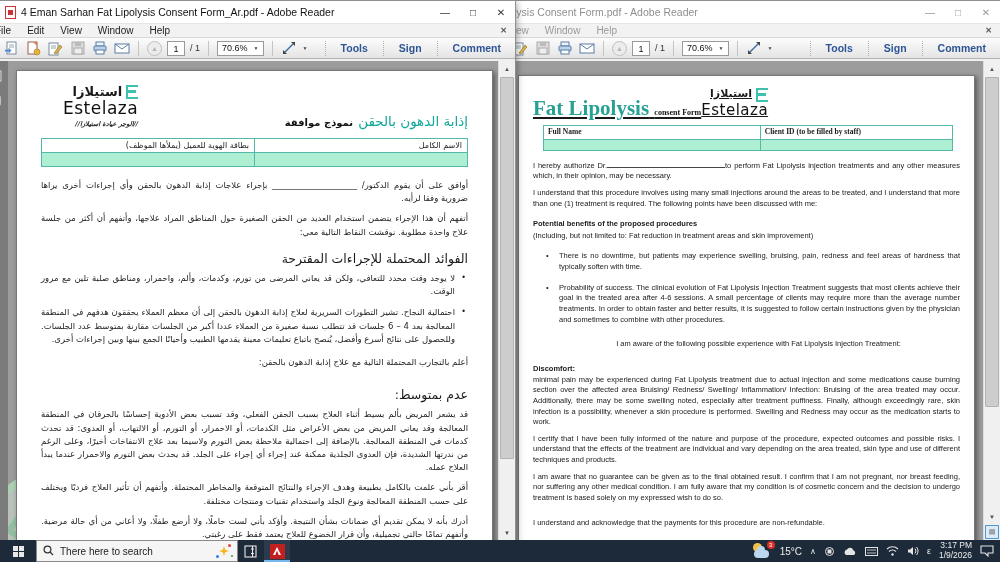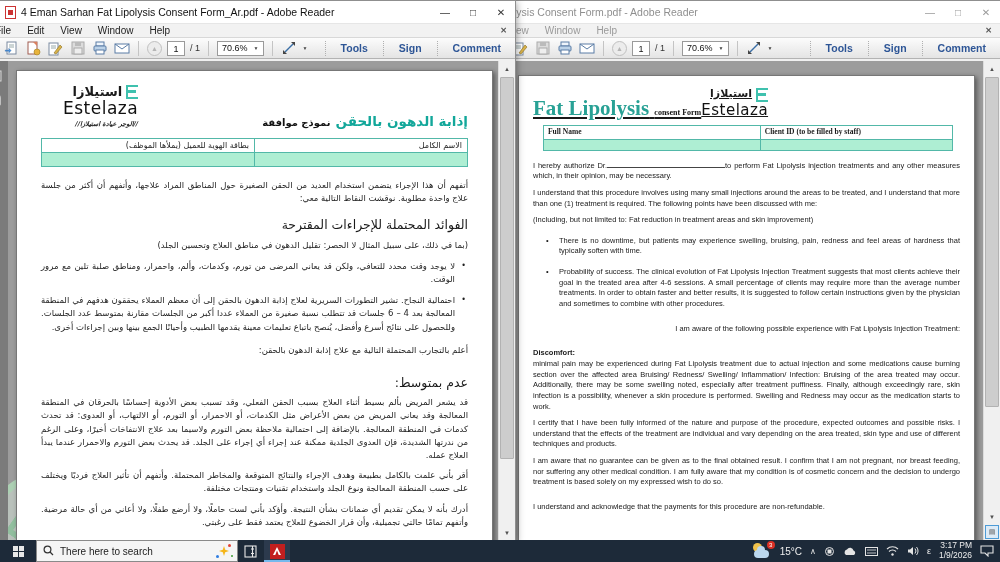--- a/index.html
+++ b/index.html
@@ -63,21 +63,21 @@
   .logo-ar { font-family:"DejaVu Sans", sans-serif; font-size:13px; font-weight:bold; color:#1a1a1a; line-height:1; }
   .logo-e { width:12px; height:14px; border-left:2.5px solid #3fc1ae; border-top:2.5px solid #3fc1ae; border-bottom:2.5px solid #3fc1ae; position:relative; }
   .logo-e::after { content:""; position:absolute; top:3px; left:0; width:8px; height:2.5px; background:#3fc1ae; }
   .logo-latin { font-size:17px; color:#111; letter-spacing:.5px; line-height:1.1; font-family:"DejaVu Sans", sans-serif; }
   .logo-tag { font-family:"DejaVu Sans", sans-serif; font-size:6.5px; font-weight:bold; font-style:italic; color:#222; margin-top:2px; direction:rtl; }
 
   
   .ar { font-family:"DejaVu Sans", sans-serif; direction:rtl; color:#1f1f1f; }
   .ar-header { display:flex; justify-content:space-between; align-items:flex-start; }
   .ar-title { margin-top:26px; text-align:right; direction:rtl; font-family:"DejaVu Sans", sans-serif; }
-  .ar-title-teal { color:#12a79a; font-weight:bold; font-size:13.5px; }
+  .ar-title-teal { color:#12a79a; font-weight:normal; font-size:13.5px; }
   .ar-title-black { color:#111; font-weight:bold; font-size:10px; }
   table.idtable { width:100%; border-collapse:collapse; margin-top:8px; }
   table.idtable td { border:1px solid #52b8a8; font-size:8px; padding:1px 5px; height:14px; }
   td.greencell { background:#aeeed3; height:16px; }
   .ar-body { margin-top:12px; font-size:8.5px; line-height:1.55; text-align:justify; }
   .ar-body p { margin-bottom:7px; }
   .ar-h { font-size:12.5px; color:#1a1a1a; margin:10px 0 4px 0; text-align:right; font-weight:normal; }
   .ar-note { font-size:8.5px; text-align:right; margin-bottom:8px; }
   .ar-bullet { position:relative; padding-right:13px; margin-bottom:8px; }
   .ar-bullet .dot { position:absolute; right:2px; top:0; font-size:8px; }
@@ -90,21 +90,21 @@
   .en-title-sub { font-size:8px; font-weight:bold; color:#111; }
   .en .logo-ar { font-size:11px; }
   .en .logo-latin { font-size:15px; }
   table.entable { width:96%; border-collapse:collapse; margin:6px 0 10px 10px; }
   table.entable td { border:1px solid #52b8a8; font-size:7.5px; font-weight:bold; padding:1px 4px; height:11px; font-family:"Liberation Serif", serif; }
   .en p { margin-bottom:6px; }
   .en .blank { display:inline-block; width:118px; border-bottom:1px solid #444; height:7px; }
   .en-bold { font-weight:bold; text-align:left; }
   .en-bullet { position:relative; padding-left:26px; margin-bottom:9px; }
   .en-bullet .dot { position:absolute; left:13px; top:0; }
-  .indent { padding-left:24px; text-align:right; }
+  .indent { padding-left:24px; text-align:center; }
   .mt10 { margin-top:10px; } .mt14 { margin-top:14px; }
 
   
   .taskbar { position:absolute; left:0; bottom:0; width:1000px; height:22px; background:#1d2a39; z-index:5; display:flex; align-items:stretch; }
   .tb-start { width:36px; display:flex; align-items:center; justify-content:center; }
   .winlogo { width:11px; height:11px; display:grid; grid-template-columns:5px 5px; grid-template-rows:5px 5px; gap:1px; }
   .winlogo span { background:#e8e8e8; }
   .searchbox { width:202px; background:#f5f5f5; border:1px solid #8a8a8a; display:flex; align-items:center; padding:0 6px; gap:6px; }
   .searchbox .stext { font-size:10px; color:#1c1c1c; flex:1; white-space:nowrap; }
   .sparkle { position:relative; width:14px; height:14px; }
@@ -228,20 +228,21 @@
               <td>Client ID (to be filled by staff)</td>
             </tr>
             <tr>
               <td class="greencell"></td>
               <td class="greencell"></td>
             </tr>
           </tbody>
             </table>
           <p><span>I hereby authorize Dr.</span><span class="blank"></span><span>to perform Fat Lipolysis injection treatments and any other measures which, in their opinion, may be necessary.</span></p>
           <p>I understand that this procedure involves using many small injections around the areas to be treated, and I understand that more than one (1) treatment is required. The following points have been discussed with me:</p>
+          <p class="en-bold mt10" style="margin-bottom:1px">Potential benefits of the proposed procedures</p>
           <p style="text-align:left">(Including, but not limited to: Fat reduction in treatment areas and skin improvement)</p>
           <div class="en-bullet mt10"><span class="dot">•</span><span>There is no downtime, but patients may experience swelling, bruising, pain, redness and feel areas of hardness that typically soften with time.</span></div>
           <div class="en-bullet mt10"><span class="dot">•</span><span>Probability of success. The clinical evolution of Fat Lipolysis Injection Treatment suggests that most clients achieve their goal in the treated area after 4-6 sessions. A small percentage of clients may require more than the average number treatments. In order to obtain faster and better results, it is suggested to follow certain instructions given by the physician and sometimes to combine with other procedures.</span></div>
           <p class="indent mt14">I am aware of the following possible experience with Fat Lipolysis Injection Treatment:</p>
           <p class="en-bold mt14" style="margin-bottom:0">Discomfort:</p>
           <p>minimal pain may be experienced during Fat Lipolysis treatment due to actual injection and some medications cause burning section over the affected area Bruising/ Redness/ Swelling/ Inflammation/ Infection: Bruising of the area treated may occur. Additionally, there may be some swelling noted, especially after treatment puffiness. Finally, although exceedingly rare, skin infection is a possibility, whenever a skin procedure is performed. Swelling and Redness may occur as the medication starts to work.</p>
           <p>I certify that I have been fully informed of the nature and purpose of the procedure, expected outcomes and possible risks. I understand that the effects of the treatment are individual and vary depending on the area treated, skin type and use of different techniques and products.</p>
           <p>I am aware that no guarantee can be given as to the final obtained result. I confirm that I am not pregnant, nor breast feeding, nor suffering any other medical condition. I am fully aware that my condition is of cosmetic concern and the decision to undergo treatment is based solely on my expressed wish to do so.</p>
           <p class="mt14">I understand and acknowledge that the payments for this procedure are non-refundable.</p>
 
@@ -383,23 +384,23 @@
               <td style="width:50%; text-align:right">الاسم الكامل</td>
               <td style="text-align:right">بطاقة الهوية للعميل (يملأها الموظف)</td>
             </tr>
             <tr>
               <td class="greencell"></td>
               <td class="greencell"></td>
             </tr>
           </tbody>
             </table>
           <div class="ar-body">
+            <p>أوافق على أن يقوم الدكتور/ ____________________ بإجراء علاجات إذابة الدهون بالحقن وأي إجراءات أخرى يراها ضرورية وفقا لرأيه.</p>
             <p>أتفهم أن هذا الإجراء يتضمن استخدام العديد من الحقن الصغيرة حول المناطق المراد علاجها، وأتفهم أن أكثر من جلسة علاج واحدة مطلوبة. نوقشت النقاط التالية معي:</p>
             <div class="ar-h">الفوائد المحتملة للإجراءات المقترحة</div>
-            <div class="ar-note">(بما في ذلك، على سبيل المثال لا الحصر: تقليل الدهون في مناطق العلاج وتحسين الجلد)</div>
             <div class="ar-bullet"><span class="dot">•</span><span>لا يوجد وقت محدد للتعافي، ولكن قد يعاني المرضى من تورم، وكدمات، وألم، واحمرار، ومناطق صلبة تلين مع مرور الوقت.</span></div>
             <div class="ar-bullet"><span class="dot">•</span><span>احتمالية النجاح. تشير التطورات السريرية لعلاج إذابة الدهون بالحقن إلى أن معظم العملاء يحققون هدفهم في المنطقة المعالجة بعد 4 – 6 جلسات قد تتطلب نسبة صغيرة من العملاء عددا أكبر من الجلسات مقارنة بمتوسط عدد الجلسات. وللحصول على نتائج أسرع وأفضل، يُنصح باتباع تعليمات معينة يقدمها الطبيب وأحيانًا الجمع بينها وبين إجراءات أخرى.</span></div>
             <p class="ar-center" style="margin-top:10px">أعلم بالتجارب المحتملة التالية مع علاج إذابة الدهون بالحقن:</p>
             <div class="ar-h" style="margin-top:16px">عدم بمتوسط:</div>
             <p>قد يشعر المريض بألم بسيط أثناء العلاج بسبب الحقن الفعلي، وقد تسبب بعض الأدوية إحساسًا بالحرقان في المنطقة المعالجة وقد يعاني المريض من بعض الأعراض مثل الكدمات، أو الاحمرار، أو التورم، أو الالتهاب، أو العدوى: قد تحدث كدمات في المنطقة المعالجة. بالإضافة إلى احتمالية ملاحظة بعض التورم ولاسيما بعد علاج الانتفاخات أخيرًا، وعلى الرغم من ندرتها الشديدة، فإن العدوى الجلدية ممكنة عند إجراء أي إجراء على الجلد. قد يحدث بعض التورم والاحمرار عندما يبدأ العلاج عمله.</p>
             <p>أقر بأني علمت بالكامل بطبيعة وهدف الإجراء والنتائج المتوقعة والمخاطر المحتملة. وأتفهم أن تأثير العلاج فرديًا ويختلف على حسب المنطقة المعالجة ونوع الجلد واستخدام تقنيات ومنتجات مختلفة.</p>
             <p>أدرك بأنه لا يمكن تقديم أي ضمانات بشأن النتيجة. وأؤكد بأني لست حاملًا، ولا أرضع طفلًا، ولا أعاني من أي حالة مرضية. وأتفهم تمامًا حالتي تجميلية، وأن قرار الخضوع للعلاج يعتمد فقط على رغبتي.</p>
           </div>
         </div>
       </div>

